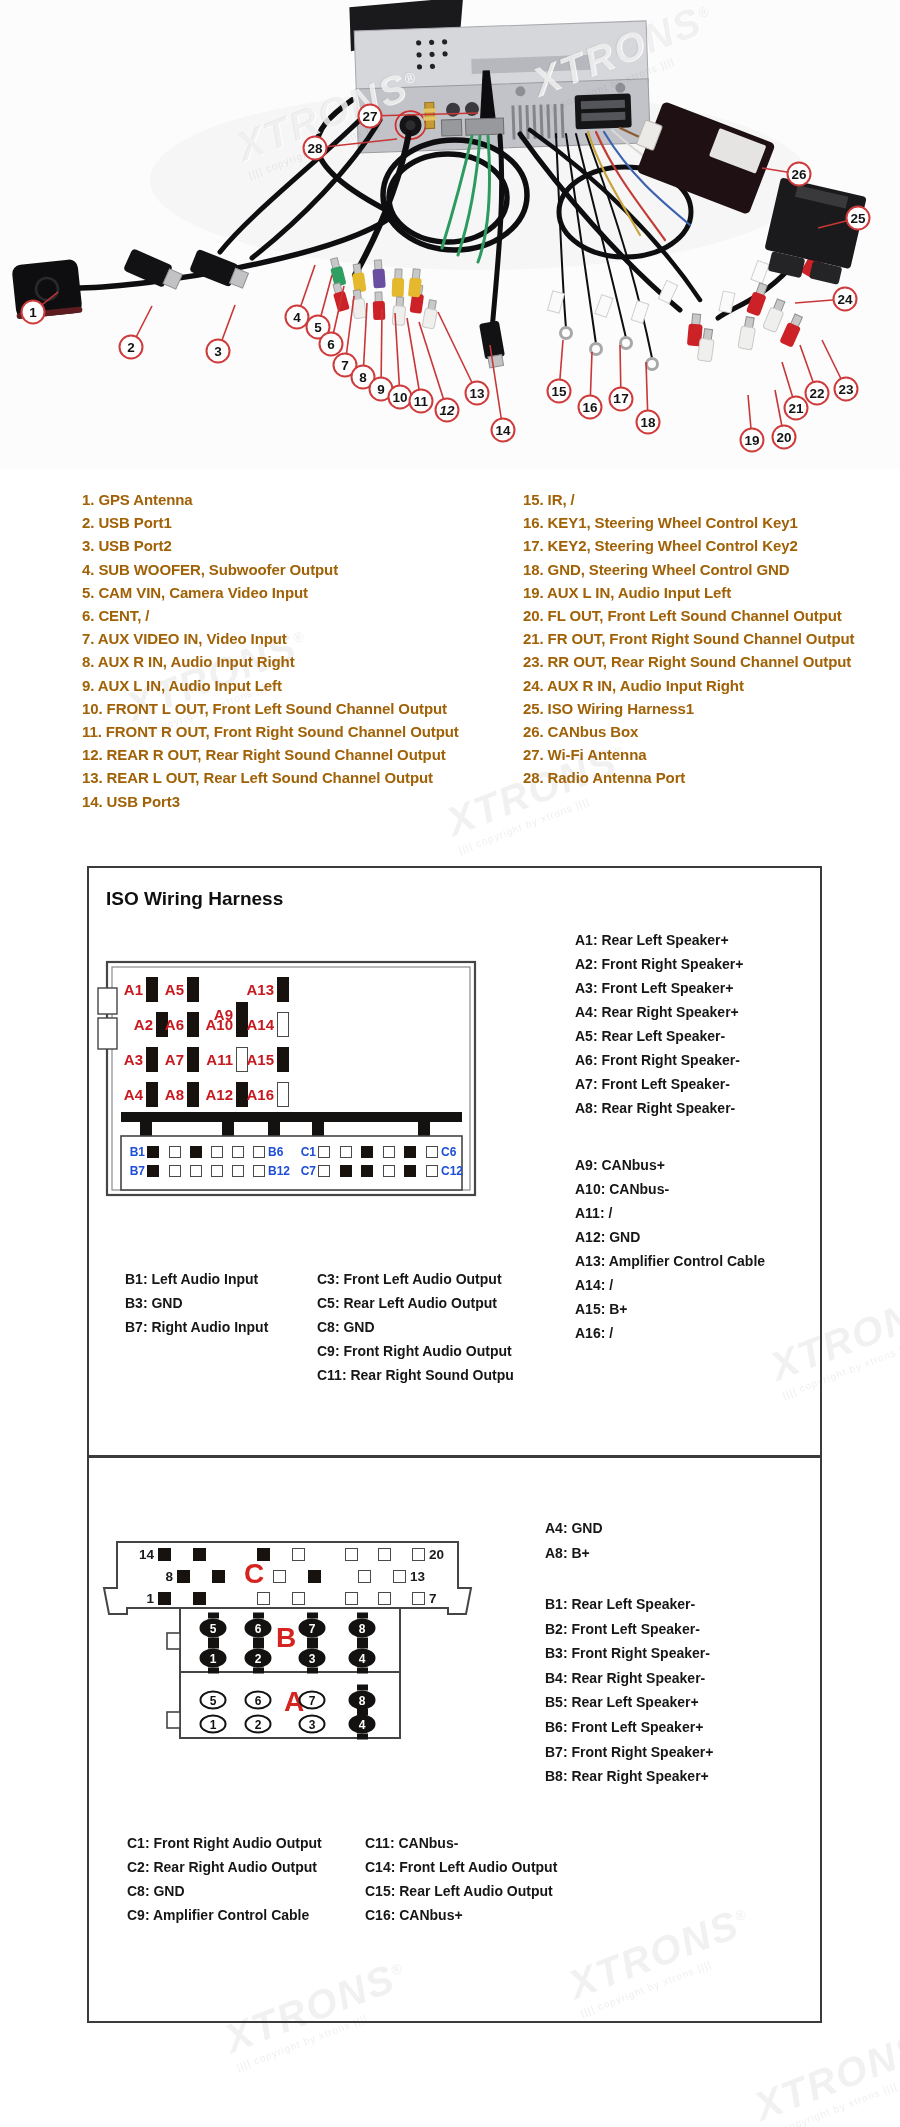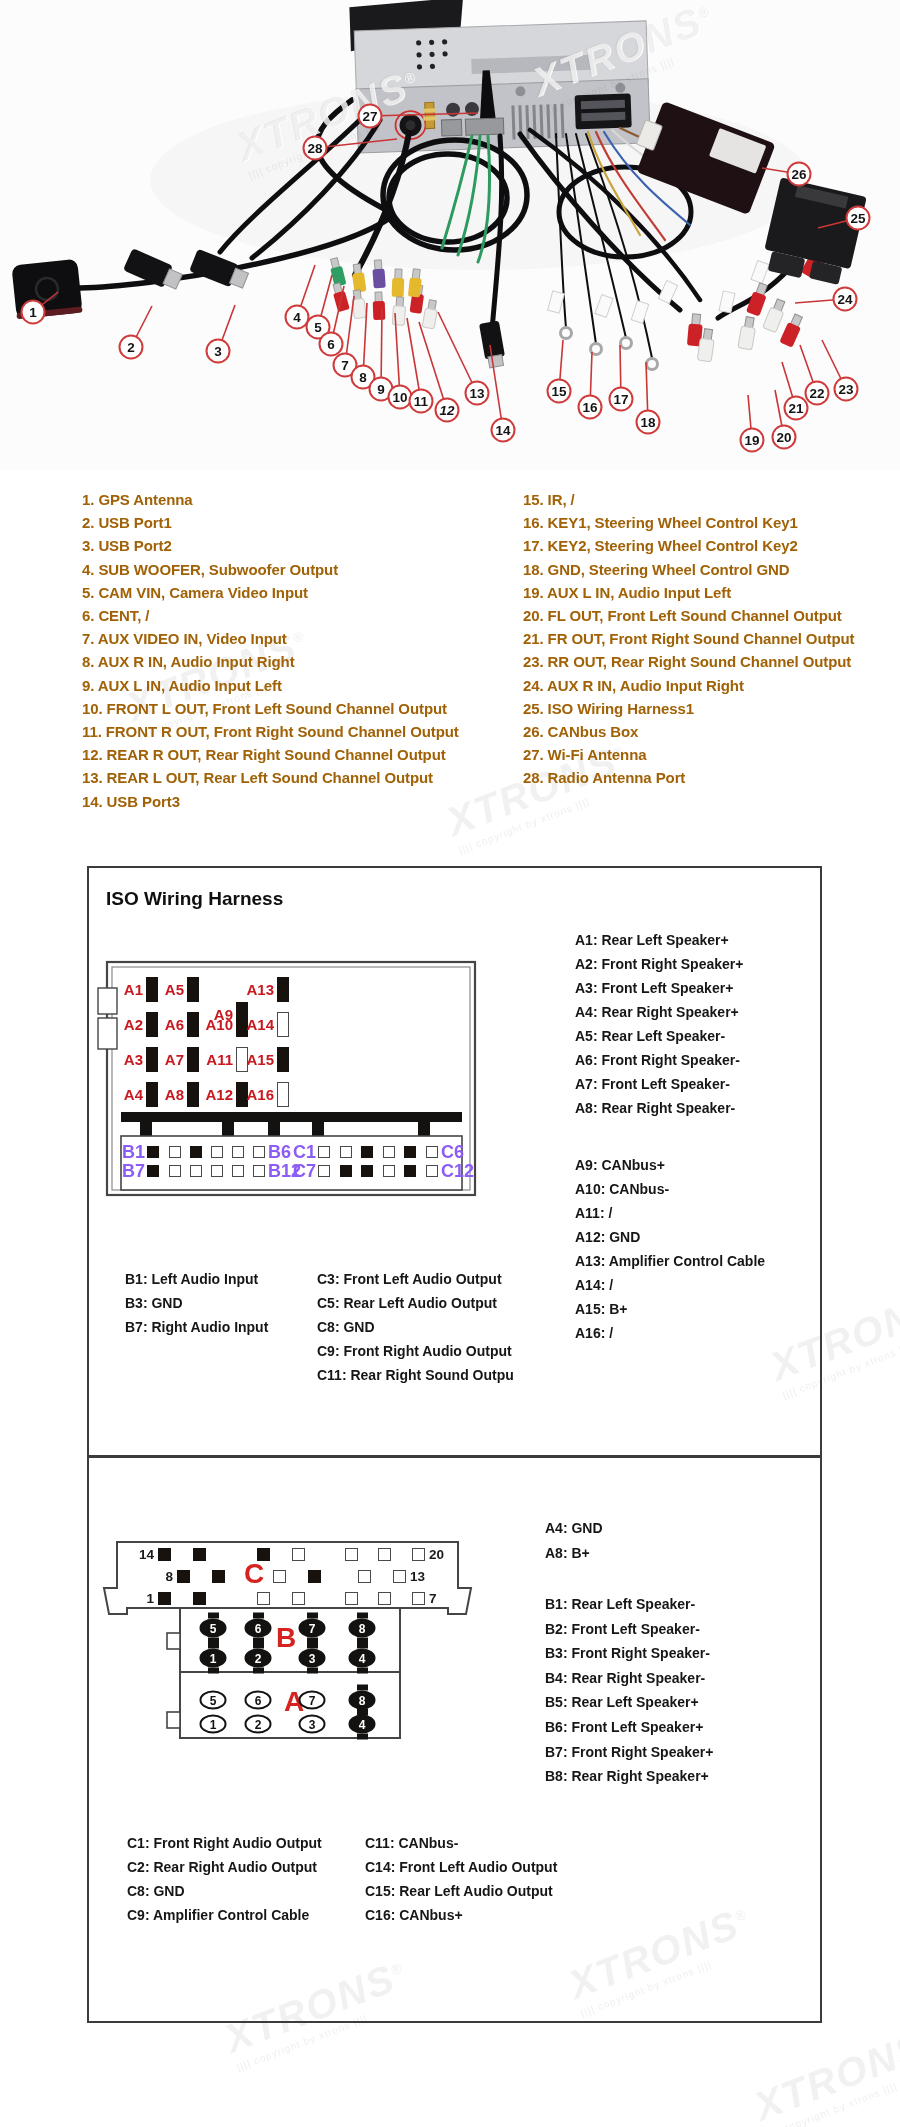--- a/index.html
+++ b/index.html
@@ -39,21 +39,21 @@
   .apin .bar{width:100%;height:100%;box-sizing:border-box;background:#fff;border:1.6px solid #4a4a4a;}
   .apin.filled .bar{background:#17120d;border-color:#17120d;}
   .apin .pin-label{position:absolute;right:15px;top:4px;line-height:17px;font-size:15px;font-weight:700;
                    color:#c8191f;white-space:nowrap;}
 
   .sq{position:absolute;width:12px;height:12px;box-sizing:border-box;background:#fff;
       border:1.6px solid #4a4a4a;z-index:5;}
   .sq.filled{background:#17120d;border-color:#17120d;}
   .sq2{width:13px;height:13px;}
 
-  .sq-label{position:absolute;font-size:18px;font-weight:700;color:#8b5cf6;line-height:13px;
+  .sq-label{position:absolute;font-size:12px;font-weight:700;color:#1d4ed8;line-height:13px;
             white-space:nowrap;z-index:5;}
   .sq-label.end{transform:translateX(-100%);}
   .sq2-label{color:#1a1a1a;font-size:13.5px;}
 
   .big-letter{position:absolute;font-size:28px;line-height:28px;font-weight:700;color:#d5231f;z-index:5;}
 
   .oval{position:absolute;width:27px;height:19px;box-sizing:border-box;border:2px solid #141210;
         border-radius:50%;background:#fff;color:#111;font-size:12px;font-weight:700;
         display:flex;align-items:center;justify-content:center;
         transform:translate(-50%,-50%);z-index:5;}
@@ -371,21 +371,21 @@
       <div class="callout" style="left: 345px; top: 365px;">7</div>
       <div class="callout" style="left: 363px; top: 377px;">8</div>
       <div class="callout" style="left: 381px; top: 389px;">9</div>
       <div class="callout" style="left: 400px; top: 397px;">10</div>
       <div class="callout" style="left: 421px; top: 401px;">11</div>
       <div class="callout" style="left: 447px; top: 410px; font-style: italic;">12</div>
       <div class="callout" style="left: 477px; top: 393px;">13</div>
       <div class="callout" style="left: 503px; top: 430px;">14</div>
       <div class="callout" style="left: 559px; top: 391px;">15</div>
       <div class="callout" style="left: 590px; top: 407px; text-align: right;">16</div>
-      <div class="callout" style="left: 621px; top: 399px;">17</div>
+      <div class="callout" style="left: 621px; top: 399px; font-family: Liberation Mono, monospace;">17</div>
       <div class="callout" style="left: 648px; top: 422px; text-align: right;">18</div>
       <div class="callout" style="left: 752px; top: 440px;">19</div>
       <div class="callout" style="left: 784px; top: 437px;">20</div>
       <div class="callout" style="left: 796px; top: 408px;">21</div>
       <div class="callout" style="left: 817px; top: 393px;">22</div>
       <div class="callout" style="left: 846px; top: 389px;">23</div>
       <div class="callout" style="left: 845px; top: 299px;">24</div>
       <div class="callout" style="left: 858px; top: 218px;">25</div>
       <div class="callout" style="left: 799px; top: 174px;">26</div>
       <div class="callout" style="left: 370px; top: 116px;">27</div>
@@ -445,21 +445,21 @@
     </g>
     <rect x="26" y="181" width="341" height="54" fill="#fff" stroke="#454545" stroke-width="1.6"></rect>
   </svg>
 
   <div>
 
   <div class="apin filled" style="left: 146px; top: 977px;">
         <span class="pin-label">A1</span>
         <div class="bar"></div>
       </div>
-      <div class="apin filled" style="left: 146px; top: 1012px; border-radius: 6px;">
+      <div class="apin filled" style="left: 156px; top: 1012px; border-radius: 6px;">
         <span class="pin-label">A2</span>
         <div class="bar"></div>
       </div>
       <div class="apin filled" style="left: 146px; top: 1047px;">
         <span class="pin-label">A3</span>
         <div class="bar"></div>
       </div>
       <div class="apin filled" style="left: 146px; top: 1082px;">
         <span class="pin-label">A4</span>
         <div class="bar"></div>

